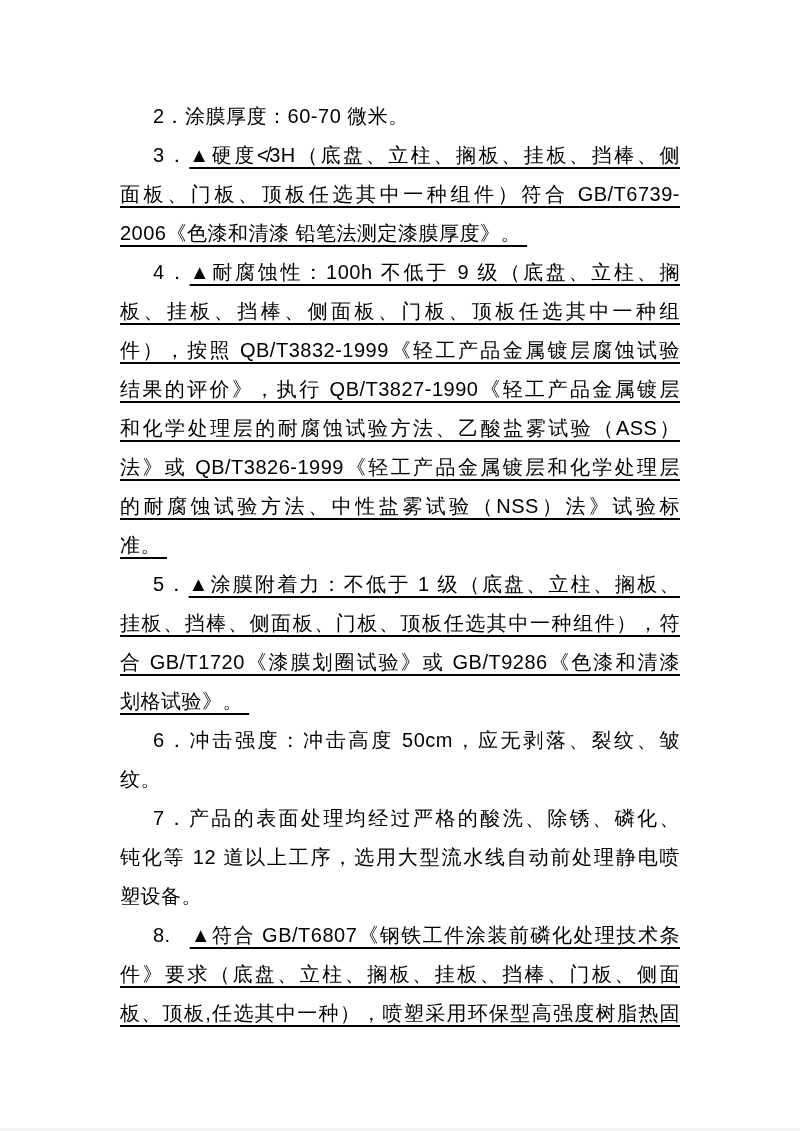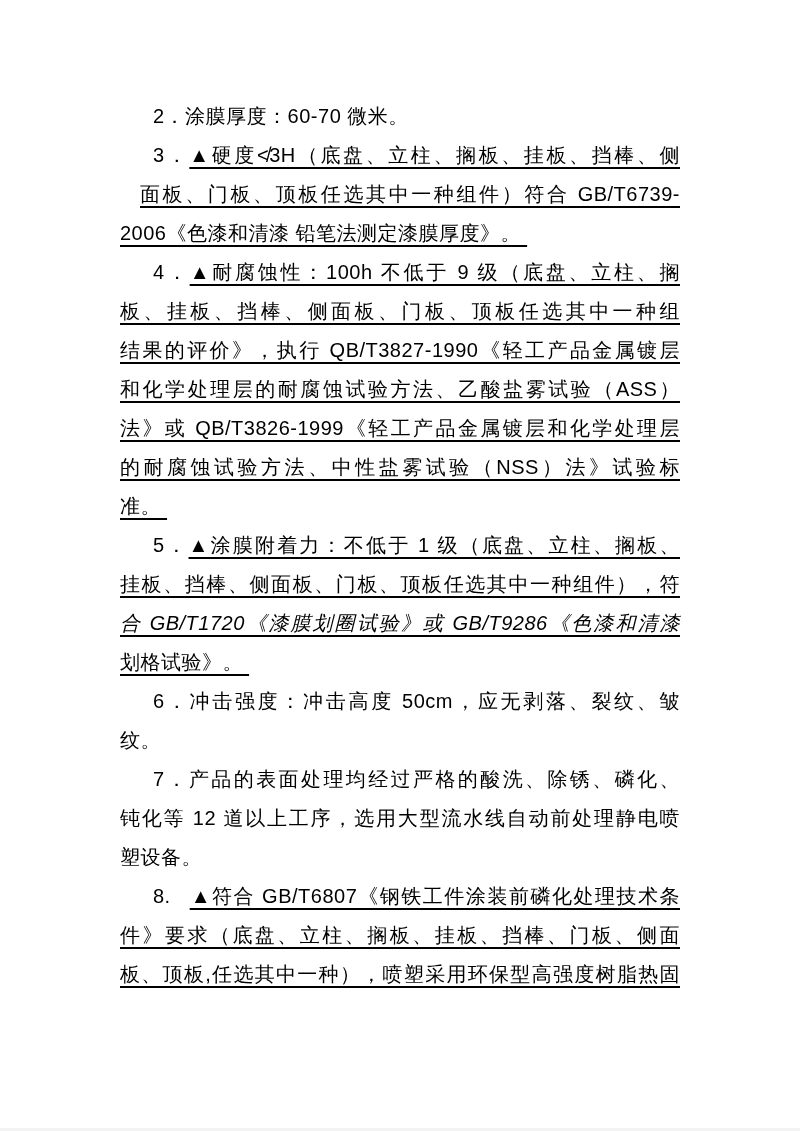--- a/index.html
+++ b/index.html
@@ -57,32 +57,33 @@
     height: 3px;
   }
 </style>
 </head>
 <body>
 
 <div class="page" style="background: rgb(255, 255, 255); color: rgb(0, 0, 0);">
   <div class="textblock">
       <div class="line indent left"><span>2．涂膜厚度：60-70 微米。</span></div>
       <div class="line indent justify"><span>3．</span><span class="u" style="text-decoration-color: rgb(0, 0, 0);">▲硬度≮3H（底盘、立柱、搁板、挂板、挡棒、侧</span></div>
-      <div class="line justify"><span></span><span class="u" style="text-decoration-color: rgb(0, 0, 0); margin-left: 20px;">面板、门板、顶板任选其中一种组件）符合 GB/T6739-</span></div>
+      <div class="line justify"><span></span><span class="u" style="text-decoration-color: rgb(0, 0, 0);">面板、门板、顶板任选其中一种组件）符合 GB/T6739-</span></div>
       <div class="line left"><span></span><span class="u" style="text-decoration-color: rgb(0, 0, 0);">2006《色漆和清漆 铅笔法测定漆膜厚度》。 </span></div>
       <div class="line indent justify"><span>4．</span><span class="u" style="text-decoration-color: rgb(0, 0, 0);">▲耐腐蚀性：100h 不低于 9 级（底盘、立柱、搁</span></div>
       <div class="line justify"><span></span><span class="u" style="text-decoration-color: rgb(0, 0, 0);">板、挂板、挡棒、侧面板、门板、顶板任选其中一种组</span></div>
+      <div class="line justify"><span></span><span class="u" style="text-decoration-color: rgb(0, 0, 0);">件），按照 QB/T3832-1999《轻工产品金属镀层腐蚀试验</span></div>
       <div class="line justify"><span></span><span class="u" style="text-decoration-color: rgb(0, 0, 0);">结果的评价》，执行 QB/T3827-1990《轻工产品金属镀层</span></div>
       <div class="line justify"><span></span><span class="u" style="text-decoration-color: rgb(0, 0, 0);">和化学处理层的耐腐蚀试验方法、乙酸盐雾试验（ASS）</span></div>
       <div class="line justify"><span></span><span class="u" style="text-decoration-color: rgb(0, 0, 0);">法》或 QB/T3826-1999《轻工产品金属镀层和化学处理层</span></div>
       <div class="line justify"><span></span><span class="u" style="text-decoration-color: rgb(0, 0, 0);">的耐腐蚀试验方法、中性盐雾试验（NSS）法》试验标</span></div>
       <div class="line left"><span></span><span class="u" style="text-decoration-color: rgb(0, 0, 0);">准。 </span></div>
       <div class="line indent justify"><span>5．</span><span class="u" style="text-decoration-color: rgb(0, 0, 0);">▲涂膜附着力：不低于 1 级（底盘、立柱、搁板、</span></div>
       <div class="line justify"><span></span><span class="u" style="text-decoration-color: rgb(0, 0, 0);">挂板、挡棒、侧面板、门板、顶板任选其中一种组件），符</span></div>
-      <div class="line justify"><span></span><span class="u" style="text-decoration-color: rgb(0, 0, 0); font-style: italic;">合 GB/T1720《漆膜划圈试验》或 GB/T9286《色漆和清漆</span></div>
+      <div class="line justify"><span></span><span class="u" style="text-decoration-color: rgb(0, 0, 0);">合 GB/T1720《漆膜划圈试验》或 GB/T9286《色漆和清漆</span></div>
       <div class="line left"><span></span><span class="u" style="text-decoration-color: rgb(0, 0, 0); text-align: center;">划格试验》。 </span></div>
       <div class="line indent justify"><span>6．冲击强度：冲击高度 50cm，应无剥落、裂纹、皱</span></div>
       <div class="line left"><span>纹。</span></div>
       <div class="line indent justify"><span>7．产品的表面处理均经过严格的酸洗、除锈、磷化、</span></div>
       <div class="line justify"><span>钝化等 12 道以上工序，选用大型流水线自动前处理静电喷</span></div>
       <div class="line left"><span>塑设备。</span></div>
       <div class="line indent justify"><span>8.</span><span class="u" style="text-decoration-color: rgb(0, 0, 0); margin-left: 19px;">▲符合 GB/T6807《钢铁工件涂装前磷化处理技术条</span></div>
       <div class="line justify"><span></span><span class="u" style="text-decoration-color: rgb(0, 0, 0);">件》要求（底盘、立柱、搁板、挂板、挡棒、门板、侧面</span></div>
       <div class="line justify"><span></span><span class="u" style="text-decoration-color: rgb(0, 0, 0);">板、顶板,任选其中一种），喷塑采用环保型高强度树脂热固</span></div>
     </div>

